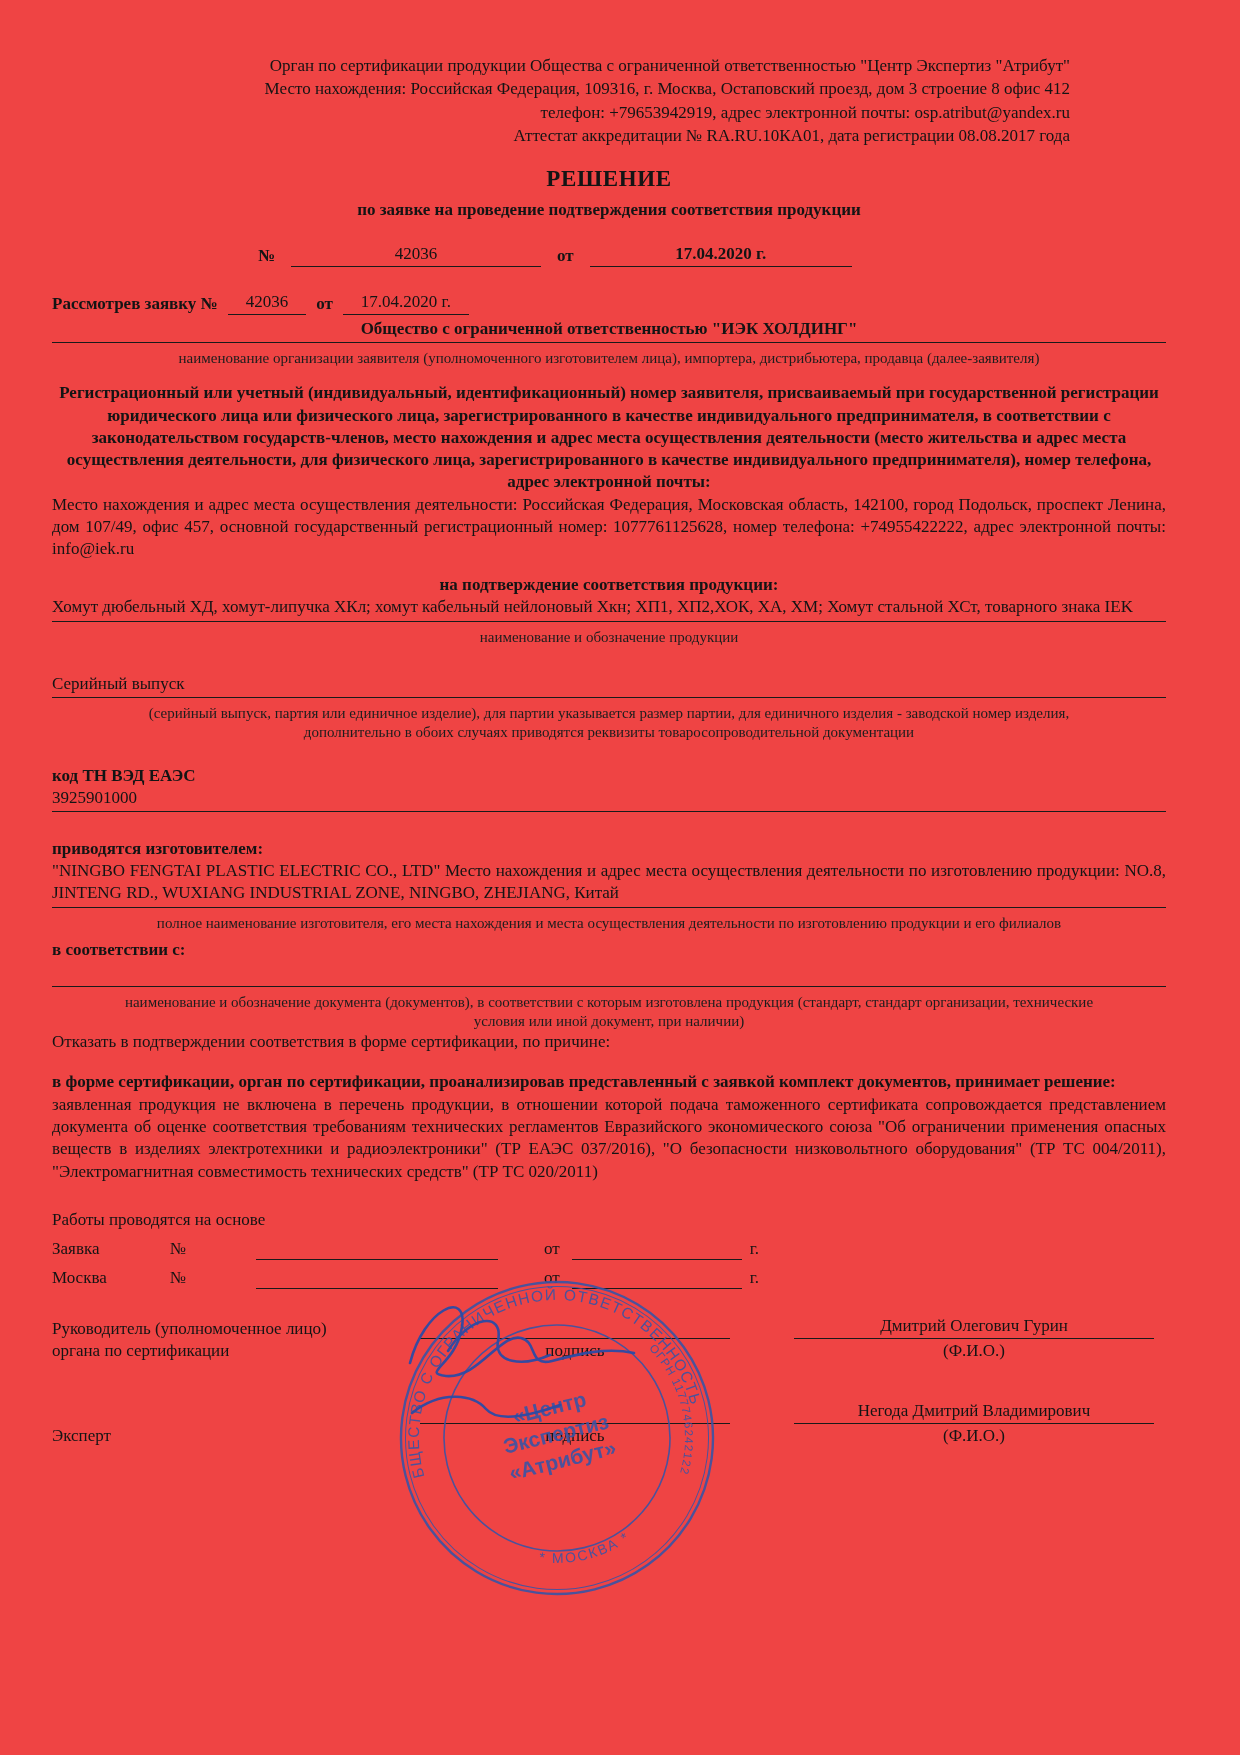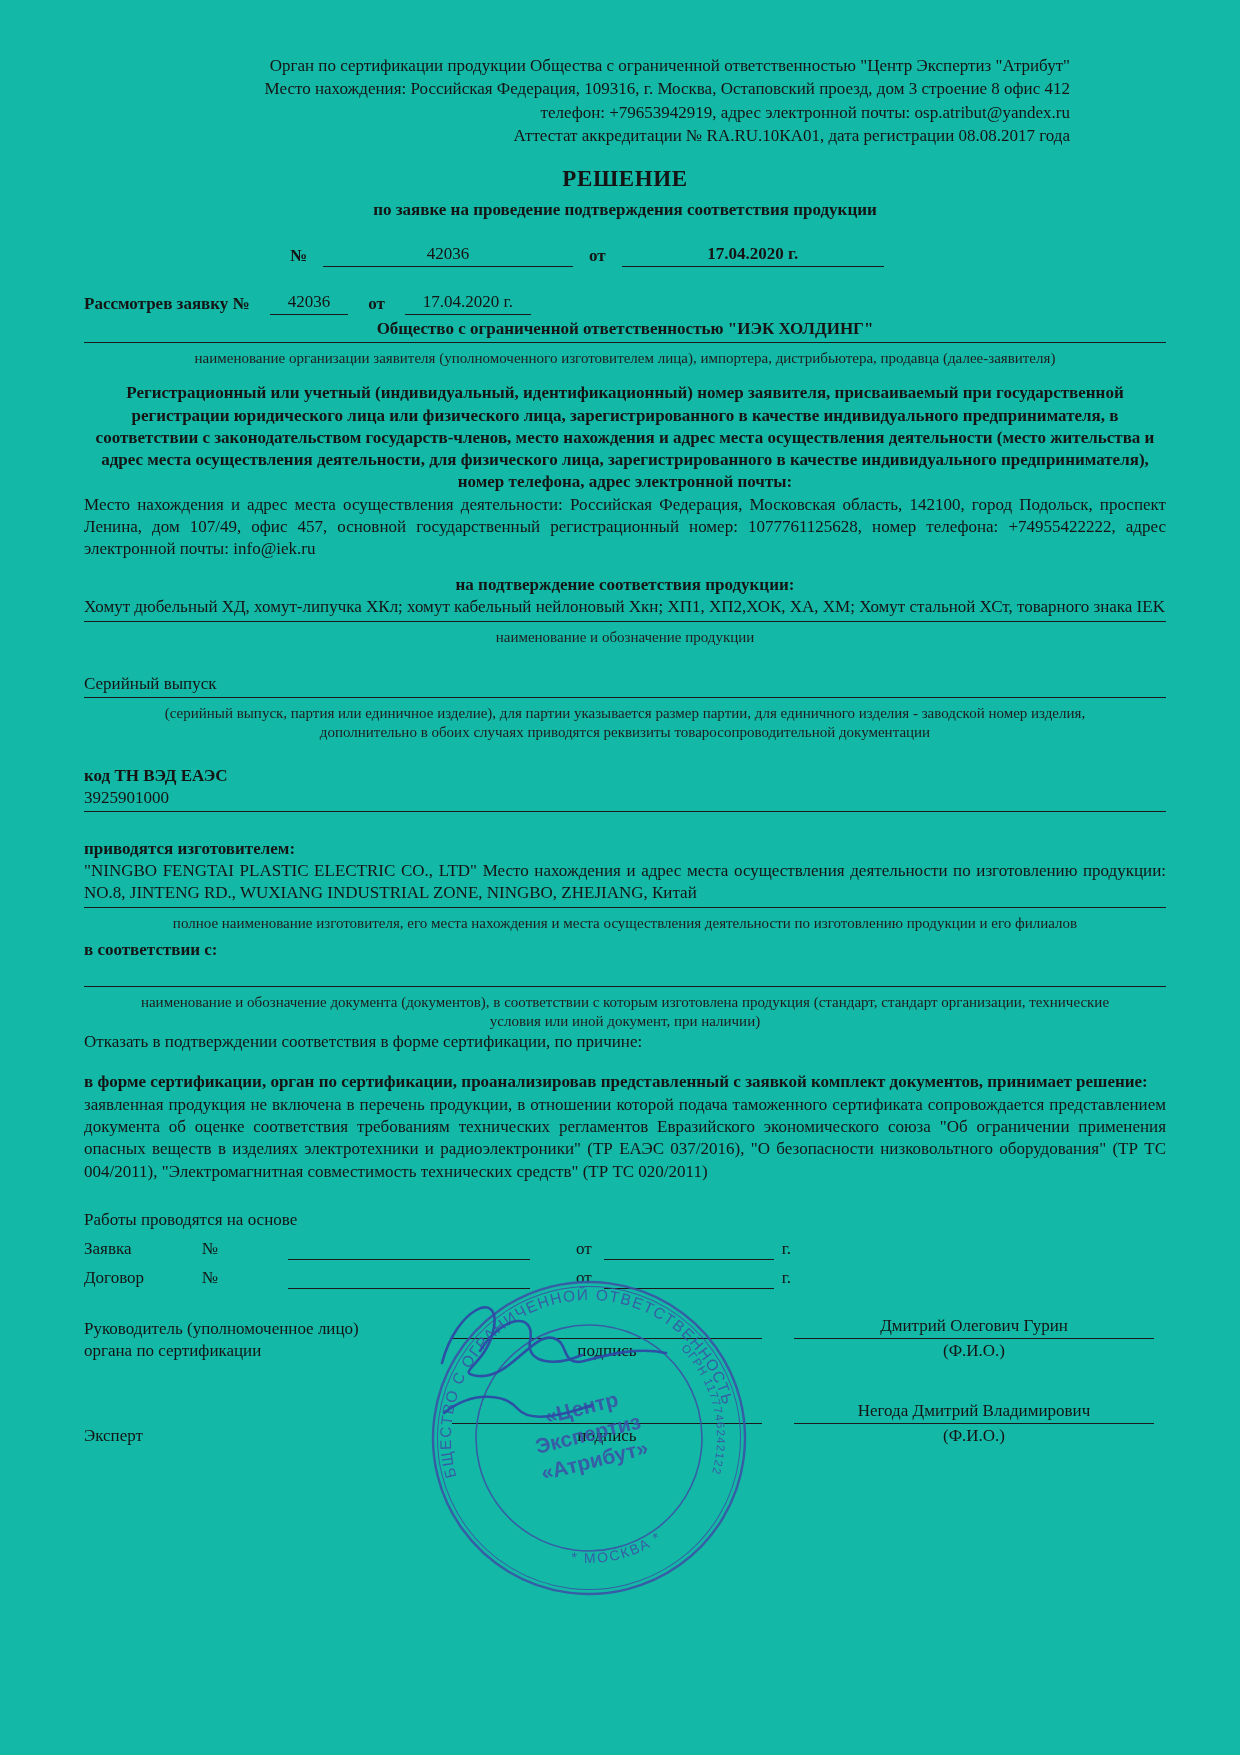--- a/index.html
+++ b/index.html
@@ -1,28 +1,28 @@
 <!DOCTYPE html>
 <html><head>
 <meta charset="utf-8">
 <style>
   html,body{margin:0;padding:0;background:#e9e9e7;}
   .page{
-    position:relative;width:1240px;height:1755px;background:#14b8a6;
+    position:relative;width:1240px;height:1755px;background:#ef4444;
     font-family:"Liberation Serif","DejaVu Serif",serif;font-size:17px;color:#141414;
-    padding:54px 74px 0 84px;box-sizing:border-box;margin:0 auto;overflow:hidden;line-height:1.3;
+    padding:54px 74px 0 52px;box-sizing:border-box;margin:0 auto;overflow:hidden;line-height:1.3;
   }
   .header{text-align:right;margin:0 96px 0 50px;line-height:1.38;}
   .title{text-align:center;font-weight:bold;font-size:23px;margin-top:16px;letter-spacing:.6px;font-family:Liberation Serif, serif;}
   .subtitle{text-align:center;font-weight:bold;margin-top:5px;}
   .bold{font-weight:bold;}
   .number-row{display:flex;align-items:flex-end;gap:16px;margin:22px 0 0 206px;}
   .fill-line{display:inline-block;border-bottom:1.6px solid #1a1a1a;text-align:center;padding-bottom:1px;}
   .w250{width:250px;}.w262{width:262px;}
-  .review-row{display:flex;align-items:flex-end;gap:20px;margin-top:24px;}
+  .review-row{display:flex;align-items:flex-end;gap:10px;margin-top:24px;}
   .uval{border-bottom:1.6px solid #1a1a1a;padding:0 18px 1px;text-align:center;}
   .applicant{margin-top:3px;text-align:center;font-weight:bold;border-bottom:1.6px solid #1a1a1a;padding-bottom:2px;}
   .caption{font-size:15px;text-align:center;line-height:1.28;margin-top:6px;color:#1d1d1d;}
   .cap-narrow{width:90%;margin-left:auto;margin-right:auto;}
   .para{text-align:justify;line-height:1.31;}
   .rule-block{border-bottom:1.6px solid #1a1a1a;text-align:justify;line-height:1.31;padding-bottom:2px;}
   .blank-rule{height:25px;border-bottom:1.6px solid #1a1a1a;}
   .mt6{margin-top:6px;}.mt14{margin-top:14px;text-align:center;}
   .mt18{margin-top:18px;}.mt22{margin-top:22px;}.mt26{margin-top:26px;}
   .basis-row{display:flex;align-items:flex-end;margin-top:7px;}
@@ -103,21 +103,21 @@
   <div class="basis-row">
     <span class="b-label">Заявка</span>
     <span class="b-no">№</span>
     <span class="line" style="width:242px"></span>
     <span class="b-from">от</span>
     <span class="line" style="width:170px"></span>
     <span class="b-year">г.</span>
   </div>
 
   <div class="basis-row">
-    <span class="b-label">Договор</span>
+    <span class="b-label">Москва</span>
     <span class="b-no">№</span>
     <span class="line" style="width:242px"></span>
     <span class="b-from">от</span>
     <span class="line" style="width:170px"></span>
     <span class="b-year">г.</span>
   </div>
 
   <div class="sig-area">
 
     <div class="sig-row">

